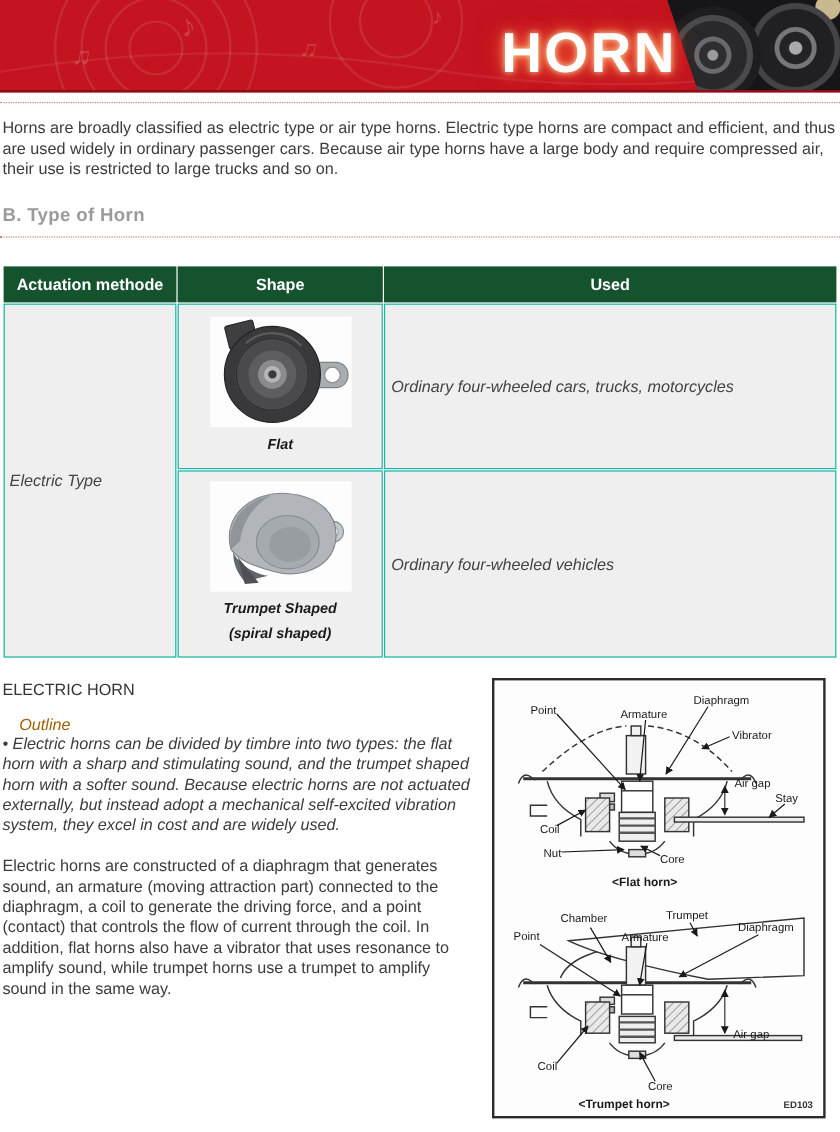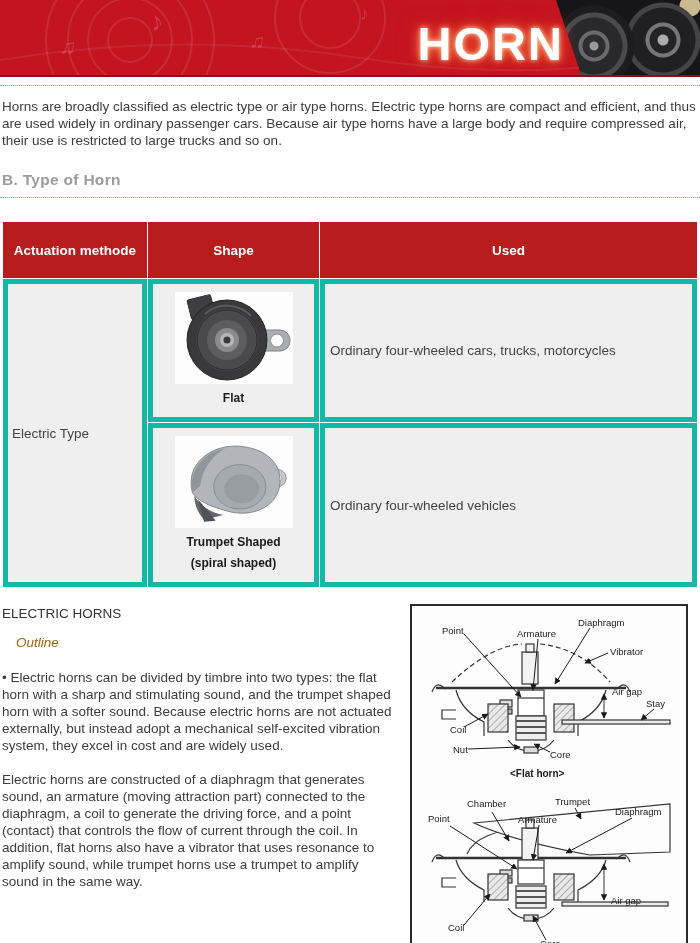--- a/index.html
+++ b/index.html
@@ -22,36 +22,36 @@
 
   
   .sec-heading{margin:14px 2px 0 2px;color:#9b9b9b;font-size:15.5px;font-weight:bold;letter-spacing:.3px;}
   .rule{border-bottom:1px dotted #cf8272;margin-top:8px;}
 
   .body-text{font-size:13.5px;line-height:17px;color:#3c3c3c;margin:12px 2px 0 2px;}
 
   
   .horn-table{margin:23px 2px 0 2px;border-collapse:separate;border-spacing:1px;background:#fff;width:696px;table-layout:fixed;}
   .horn-table col.c1{width:144px;} .horn-table col.c2{width:171px;}
-  .horn-table th{background:#b91c1c;color:#fff;font-size:13.5px;font-weight:bold;height:20px;padding:18px 0;text-align:center;}
-  .horn-table td{background:#f0eff0;border:5px solid #14b8a6;font-size:13.5px;color:#444;vertical-align:middle;}
+  .horn-table th{background:#14532d;color:#fff;font-size:13.5px;font-weight:bold;height:20px;padding:5px 0;text-align:center;}
+  .horn-table td{background:#f0eff0;border:1px solid #14b8a6;font-size:13.5px;color:#444;vertical-align:middle;font-style:italic;}
   td.actuation{padding-left:4px;text-align:left;}
   td.used{padding-left:5px;text-align:left;}
   td.shape{text-align:center;padding:6px 0 8px 0;}
   .img-patch{width:118px;height:92px;background:#fdfdfd;margin:2px auto 4px auto;display:flex;align-items:center;justify-content:center;}
   .shape-label{font-size:12px;font-weight:bold;color:#1a1a1a;line-height:21px;}
   .row1{height:138px;} .row2{height:142px;}
 
   
   .bottom{display:flex;margin:16px 2px 0 2px;}
   .bottom-left{width:402px;}
   .eh-heading{font-size:13.5px;color:#333;margin:2px 0 0 0;}
   .outline-label{font-size:13.5px;color:#a16207;margin:14px 0 0 14px;font-style:italic;}
   .bottom-left p.body-text{margin-left:0;margin-right:8px;}
-  .bottom-left .bullet{margin-top:19px;}
+  .bottom-left .bullet{margin-top:0;font-style:italic;}
   .bottom-left .para2{margin-top:17px;}
   .diagram-box{width:274px;height:363px;border:2px solid #2b2b2b;background:#fdfdfd;margin-left:6px;}
   .diagram-box svg text{font-size:9.5px;fill:#1a1a1a;}
   .diagram-box svg text.cap{font-weight:bold;font-size:10px;}
   .diagram-box svg text.fig{font-weight:bold;font-size:8px;fill:#333;}
 </style>
 </head>
 <body>
 
 <div class="page">
@@ -133,21 +133,21 @@
         <div class="shape-label">Trumpet Shaped</div>
         <div class="shape-label">(spiral shaped)</div>
       </td>
       <td class="used">Ordinary four-wheeled vehicles</td>
     </tr>
   </tbody>
     </table>
 
   <section class="bottom">
     <div class="bottom-left">
-      <div class="eh-heading">ELECTRIC HORNS</div>
+      <div class="eh-heading">ELECTRIC HORN</div>
       <p class="outline-label">Outline</p>
       <p class="body-text bullet">•  Electric horns can be divided by timbre into two types: the flat horn with a sharp and stimulating sound, and the trumpet shaped horn with a softer sound. Because electric horns are not actuated externally, but instead adopt a mechanical self-excited vibration system, they excel in cost and are widely used.</p>
       <p class="body-text para2">Electric horns are constructed of a diaphragm that generates sound, an armature (moving attraction part) connected to the diaphragm, a coil to generate the driving force, and a point (contact) that controls the flow of current through the coil. In addition, flat horns also have a vibrator that uses resonance to amplify sound, while trumpet horns use a trumpet to amplify sound in the same way.</p>
     </div>
 
     <div class="diagram-box">
       <svg width="274" height="363" viewBox="0 0 274 363">
         <defs>
           <marker id="arr" viewBox="0 0 10 10" refX="9" refY="5" markerWidth="6.5" markerHeight="6.5" orient="auto-start-reverse">
             <path d="M0,0 L10,5 L0,10 Z" fill="#1a1a1a"></path>

